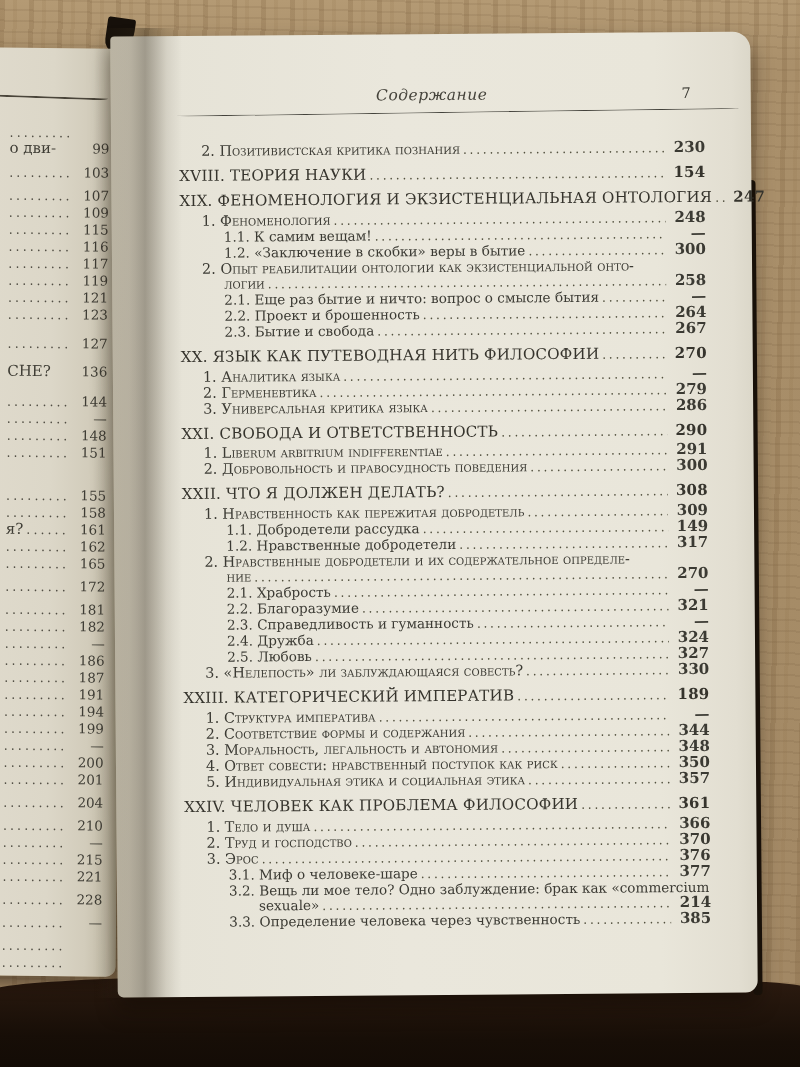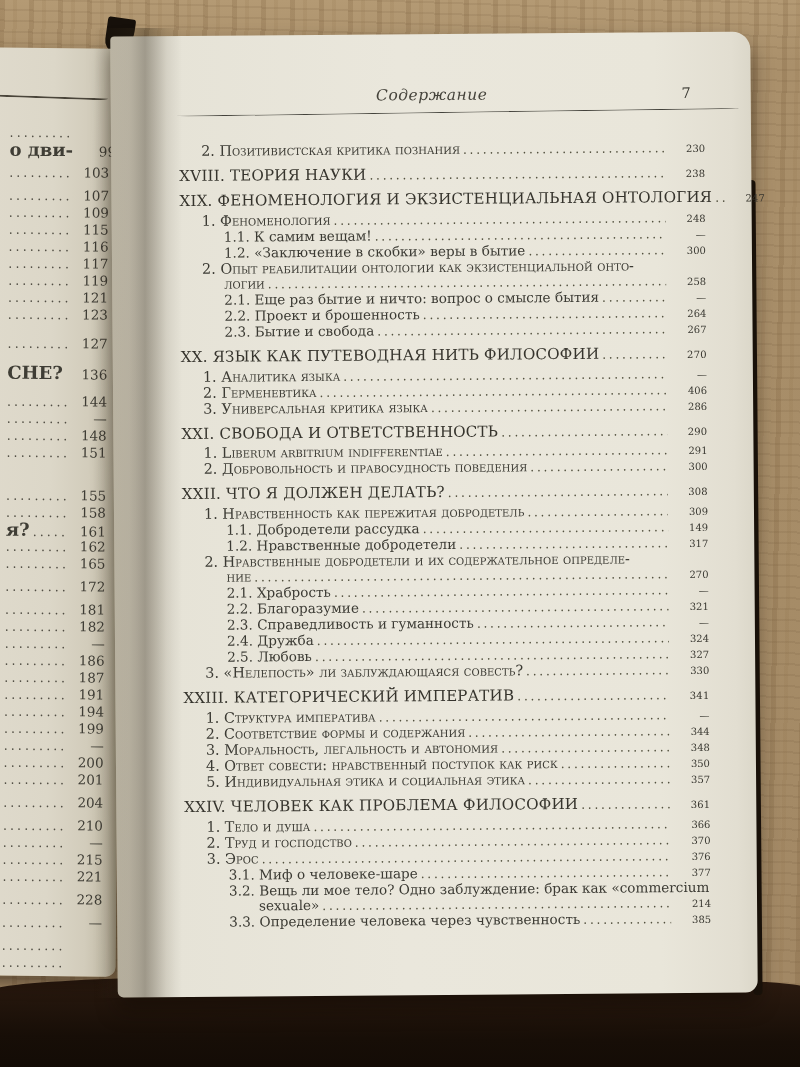--- a/index.html
+++ b/index.html
@@ -39,21 +39,21 @@
     transform:rotate(.55deg);
   }
   .left-rule{
     position:absolute;top:48px;left:-4px;right:16px;height:0;
     border-top:2px solid #4a453a;transform:rotate(1.5deg);
     border-radius:0 0 50% 0 / 0 0 10px 0;
   }
   .lrows{position:absolute;top:74px;left:0;right:14px;padding-left:42px;}
   .lrow{display:flex;align-items:baseline;height:17px;color:#3f3d35;}
   .lrow.g1{margin-top:6px;} .lrow.g2{margin-top:12px;} .lrow.g3{margin-top:26px;}
-  .lfrag{font-size:18px;white-space:nowrap;margin-right:3px;font-weight:bold;}
+  .lfrag{font-size:15px;white-space:nowrap;margin-right:3px;}
   .ldots{flex:1 1 auto;overflow:hidden;white-space:nowrap;}
   .ldots::after{content:"..........................";letter-spacing:3.1px;font-size:12.5px;color:#504d43;}
   .lspacer{flex:1 1 auto;}
   .lnum{flex:0 0 40px;text-align:right;font-size:13.5px;}
   
   .page-right{
     position:absolute;left:114px;top:34px;width:640px;height:961px;z-index:3;
     background:linear-gradient(90deg,#c7c1b0 0px,#d9d4c5 22px,#e6e3d7 58px,#eae7dc 45%,#e9e6da 85%,#e2ded1 97%,#dbd7c9 100%);
     border-radius:4px 18px 12px 6px;
     box-shadow:0 12px 20px rgba(18,10,4,.5);
@@ -67,21 +67,21 @@
   .hdr{position:relative;height:26px;}
   .hdr-title{position:absolute;left:-20px;right:0;text-align:center;font-style:italic;font-size:15.5px;letter-spacing:.5px;color:#45433b;}
   .hdr-num{position:absolute;right:14px;top:1px;font-size:14.5px;}
   .rule{margin-right:-34px;margin-left:-2px;border-top:1.7px solid #43423b;transform:rotate(-.35deg);border-radius:0 0 50% 50%/0 0 7px 7px;}
   .rows{margin-top:29px;}
   .row{display:flex;align-items:baseline;line-height:15.05px;font-size:13.6px;color:#3b3a33;}
   .row .t{white-space:nowrap;}
   .leader{flex:1 1 auto;overflow:hidden;white-space:nowrap;margin-left:3px;margin-right:4px;min-width:10px;}
   .leader::after{content:"......................................................................................................";letter-spacing:2.7px;font-size:12.3px;color:#53513f;}
   .spacer{flex:1 1 auto;}
-  .num{flex:0 0 36px;text-align:right;font-size:10px;}
+  .num{flex:0 0 36px;text-align:right;font-size:15px;font-weight:bold;}
   .row.chapter{font-size:15.1px;margin-top:9px;margin-bottom:3.5px;letter-spacing:.2px;color:#36342d;}
   .row.sub{font-variant:small-caps;font-size:14.4px;}
   .row.sub .num,.row.chapter .num{font-variant:normal;}
   .i1{padding-left:22px;} .i2{padding-left:44px;} .i3{padding-left:74px;}
 </style>
 </head>
 <body>
 
 <div class="wood-grain"></div>
 <div class="cover-bottom"></div>
@@ -278,21 +278,21 @@
     <div class="rule"></div>
     <div class="rows">
         <div class="row sub i1">
           <span class="t">2. Позитивистская критика познания</span>
           <span class="leader"></span>
           <span class="num">230</span>
         </div>
         <div class="row chapter i0 gap">
           <span class="t">XVIII. ТЕОРИЯ НАУКИ</span>
           <span class="leader"></span>
-          <span class="num">238</span>
+          <span class="num">154</span>
         </div>
         <div class="row chapter i0 gap">
           <span class="t">XIX. ФЕНОМЕНОЛОГИЯ И ЭКЗИСТЕНЦИАЛЬНАЯ ОНТОЛОГИЯ</span>
           <span class="leader"></span>
           <span class="num">247</span>
         </div>
         <div class="row sub i1">
           <span class="t">1. Феноменология</span>
           <span class="leader"></span>
           <span class="num">248</span>
@@ -338,21 +338,21 @@
           <span class="num">270</span>
         </div>
         <div class="row sub i1">
           <span class="t">1. Аналитика языка</span>
           <span class="leader"></span>
           <span class="num">—</span>
         </div>
         <div class="row sub i1">
           <span class="t">2. Герменевтика</span>
           <span class="leader"></span>
-          <span class="num">406</span>
+          <span class="num">279</span>
         </div>
         <div class="row sub i1">
           <span class="t">3. Универсальная критика языка</span>
           <span class="leader"></span>
           <span class="num">286</span>
         </div>
         <div class="row chapter i0 gap">
           <span class="t">XXI. СВОБОДА И ОТВЕТСТВЕННОСТЬ</span>
           <span class="leader"></span>
           <span class="num">290</span>
@@ -423,21 +423,21 @@
           <span class="num">327</span>
         </div>
         <div class="row sub i1">
           <span class="t">3. «Нелепость» ли заблуждающаяся совесть?</span>
           <span class="leader"></span>
           <span class="num">330</span>
         </div>
         <div class="row chapter i0 gap">
           <span class="t">XXIII. КАТЕГОРИЧЕСКИЙ ИМПЕРАТИВ</span>
           <span class="leader"></span>
-          <span class="num">341</span>
+          <span class="num">189</span>
         </div>
         <div class="row sub i1">
           <span class="t">1. Структура императива</span>
           <span class="leader"></span>
           <span class="num">—</span>
         </div>
         <div class="row sub i1">
           <span class="t">2. Соответствие формы и содержания</span>
           <span class="leader"></span>
           <span class="num">344</span>

